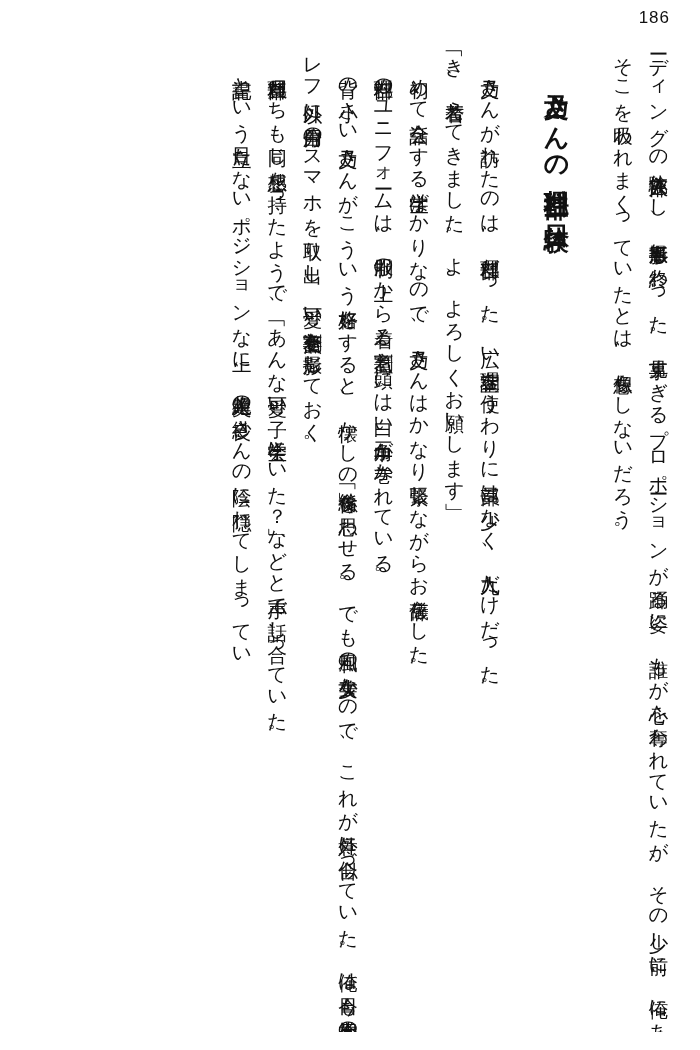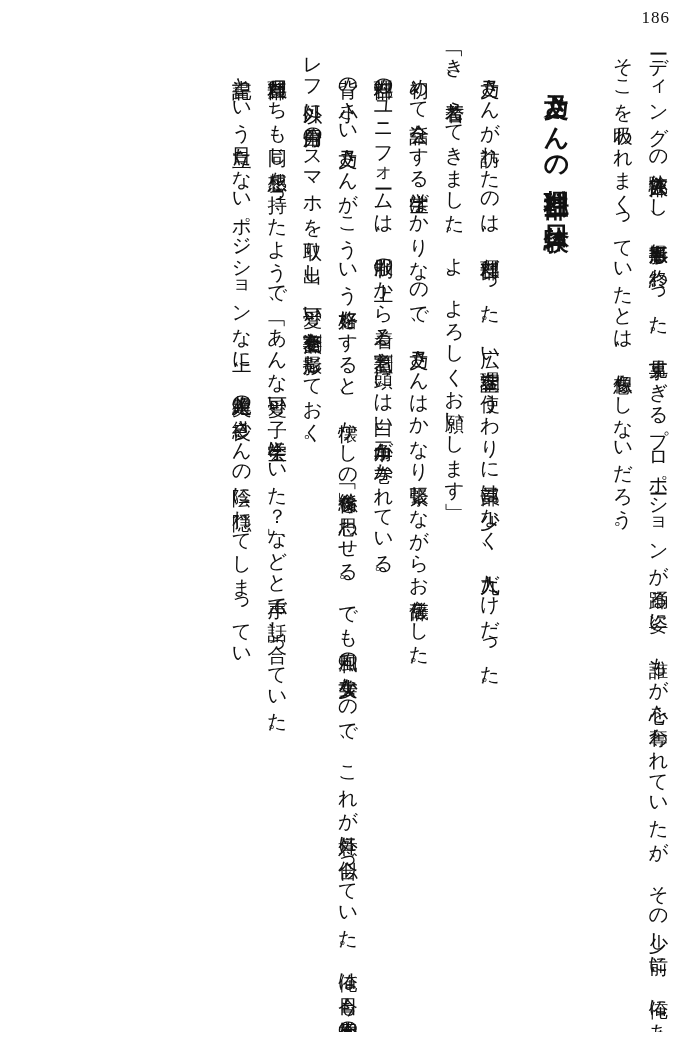--- a/index.html
+++ b/index.html
@@ -22,21 +22,21 @@
     box-sizing: border-box;
     background: #ffffff;
   }
 
   .page-number {
     position: absolute;
     top: 8px;
     right: 30px;
     font-size: 17px;
     letter-spacing: 1px;
-    font-family: Liberation Serif, serif;
+    font-family: Liberation Sans, sans-serif;
     color: #111;
   }
 
   
   .body-text {
     position: absolute;
     top: 44px;
     right: 24px;
     left: 22px;
     bottom: 18px;

